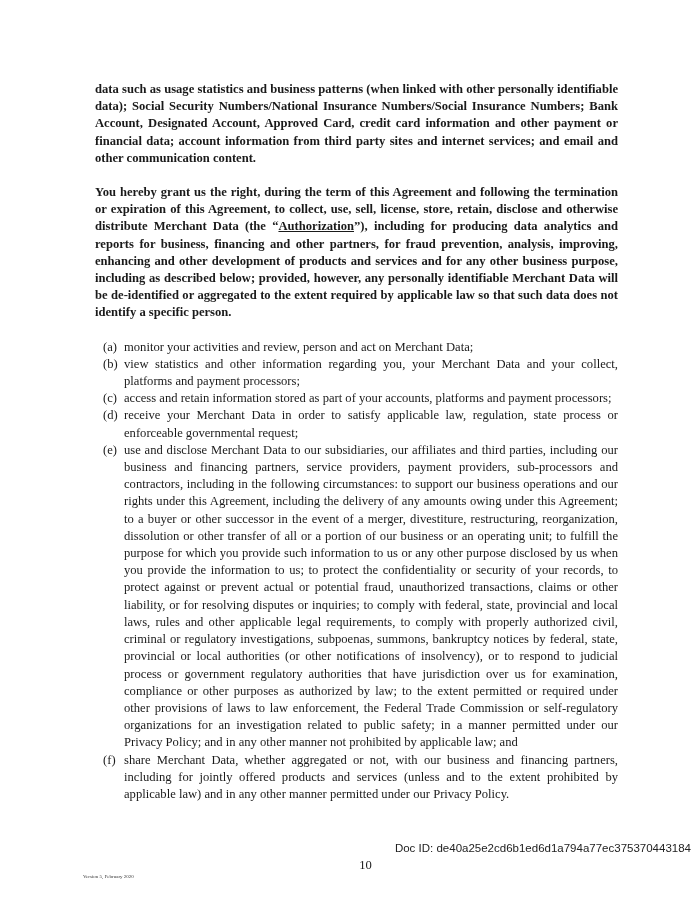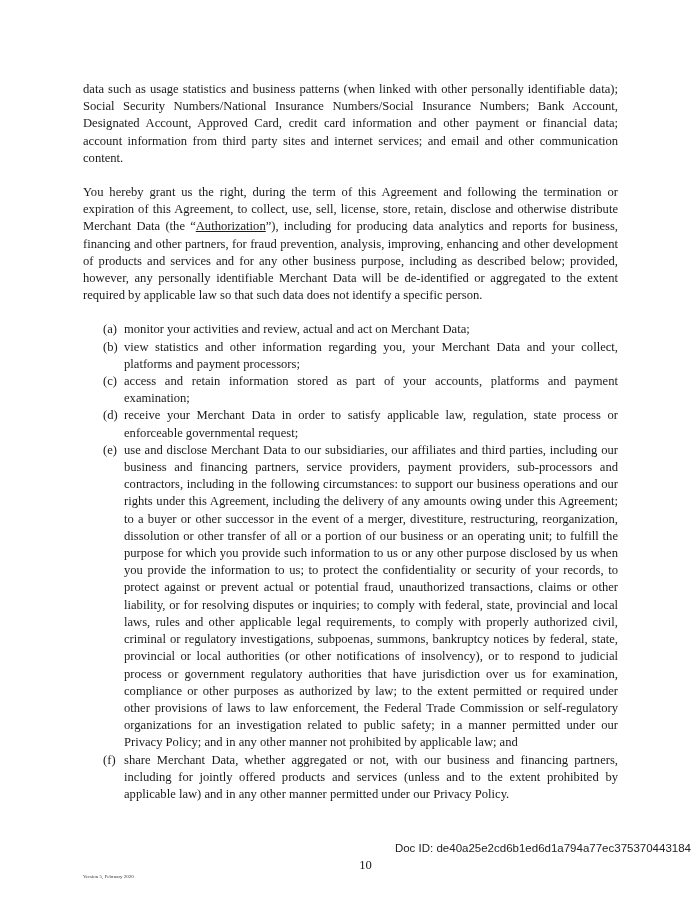--- a/index.html
+++ b/index.html
@@ -2,21 +2,21 @@
 <html><head>
 <meta charset="utf-8">
 <style>
   html, body { margin: 0; padding: 0; background: #ffffff; }
   body { width: 699px; height: 906px; position: relative; overflow: hidden; }
   .page {
     position: absolute; left: 83px; top: 81px; width: 535px;
     font-family: "Liberation Serif", "DejaVu Serif", serif;
     font-size: 12.6px; line-height: 17.2px; color: #1a1a1a;
   }
-  .para { text-align: justify; margin: 0 0 17px 0; }
+  .para { text-align: justify; margin: 0 0 17px 12px; font-weight: bold; }
   .para .u { text-decoration: underline; }
   .list { margin: 0; padding: 0; list-style: none; }
   .list-item { display: flex; margin: 0 0 0 20px; }
   .list-label { width: 21px; flex: none; }
   .list-text { flex: 1; text-align: justify; }
   .page-number {
     position: absolute; left: 0; width: 699px; top: 858px; text-align: center;
     font-family: "Liberation Serif", "DejaVu Serif", serif; font-size: 12.6px; color: #1a1a1a; padding-left: 16px;
   }
   .version {
@@ -30,29 +30,29 @@
 </style>
 </head>
 <body>
 
 <div class="page">
   <p class="para">data such as usage statistics and business patterns (when linked with other personally identifiable data); Social Security Numbers/National Insurance Numbers/Social Insurance Numbers; Bank Account, Designated Account, Approved Card, credit card information and other payment or financial data; account information from third party sites and internet services; and email and other communication content.</p>
   <p class="para"><span>You hereby grant us the right, during the term of this Agreement and following the termination or expiration of this Agreement, to collect, use, sell, license, store, retain, disclose and otherwise distribute Merchant Data (the “</span><span class="u">Authorization</span><span>”), including for producing data analytics and reports for business, financing and other partners, for fraud prevention, analysis, improving, enhancing and other development of products and services and for any other business purpose, including as described below; provided, however, any personally identifiable Merchant Data will be de-identified or aggregated to the extent required by applicable law so that such data does not identify a specific person.</span></p>
   <ul class="list">
     <li class="list-item">
       <span class="list-label">(a)</span>
-      <span class="list-text">monitor your activities and review, actual and act on Merchant Data;</span>
+      <span class="list-text">monitor your activities and review, person and act on Merchant Data;</span>
     </li>
     <li class="list-item">
       <span class="list-label">(b)</span>
       <span class="list-text">view statistics and other information regarding you, your Merchant Data and your collect, platforms and payment processors;</span>
     </li>
     <li class="list-item">
       <span class="list-label">(c)</span>
-      <span class="list-text">access and retain information stored as part of your accounts, platforms and payment examination;</span>
+      <span class="list-text">access and retain information stored as part of your accounts, platforms and payment processors;</span>
     </li>
     <li class="list-item">
       <span class="list-label">(d)</span>
       <span class="list-text">receive your Merchant Data in order to satisfy applicable law, regulation, state process or enforceable governmental request;</span>
     </li>
     <li class="list-item">
       <span class="list-label">(e)</span>
       <span class="list-text">use and disclose Merchant Data to our subsidiaries, our affiliates and third parties, including our business and financing partners, service providers, payment providers, sub-processors and contractors, including in the following circumstances: to support our business operations and our rights under this Agreement, including the delivery of any amounts owing under this Agreement; to a buyer or other successor in the event of a merger, divestiture, restructuring, reorganization, dissolution or other transfer of all or a portion of our business or an operating unit; to fulfill the purpose for which you provide such information to us or any other purpose disclosed by us when you provide the information to us; to protect the confidentiality or security of your records, to protect against or prevent actual or potential fraud, unauthorized transactions, claims or other liability, or for resolving disputes or inquiries; to comply with federal, state, provincial and local laws, rules and other applicable legal requirements, to comply with properly authorized civil, criminal or regulatory investigations, subpoenas, summons, bankruptcy notices by federal, state, provincial or local authorities (or other notifications of insolvency), or to respond to judicial process or government regulatory authorities that have jurisdiction over us for examination, compliance or other purposes as authorized by law; to the extent permitted or required under other provisions of laws to law enforcement, the Federal Trade Commission or self-regulatory organizations for an investigation related to public safety; in a manner permitted under our Privacy Policy; and in any other manner not prohibited by applicable law; and</span>
     </li>
     <li class="list-item">

